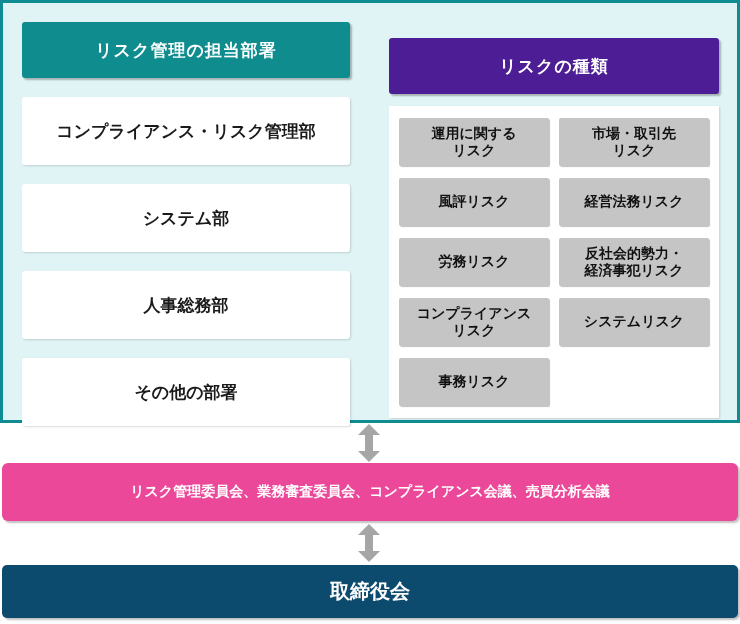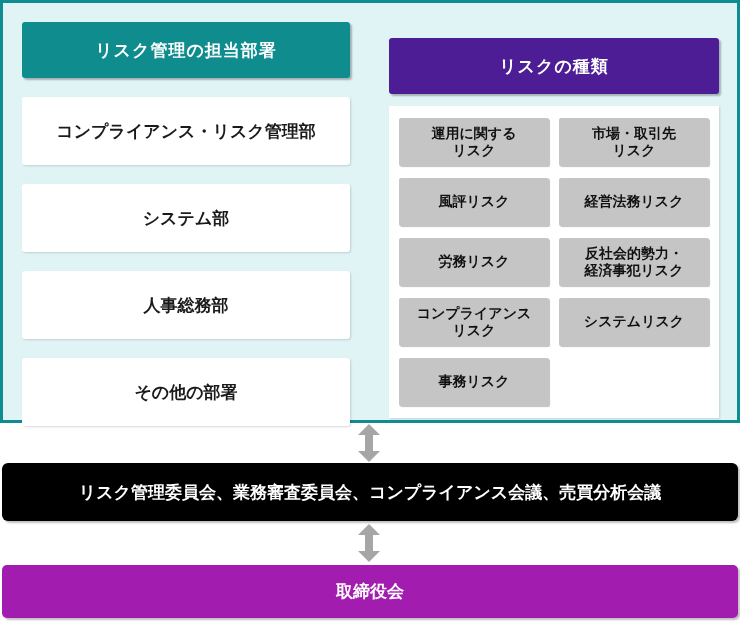--- a/index.html
+++ b/index.html
@@ -84,27 +84,27 @@
 
   
   .wide-bar {
     position: absolute; left: 2px; width: 736px;
     display: flex; align-items: center; justify-content: center;
     color: #ffffff; font-weight: bold;
     box-shadow: 2px 2px 2px rgba(0,0,0,0.25);
   }
   .committees-bar {
     top: 463px; height: 58px;
-    background: #000000; border-radius: 6px;
-    font-size: 17px;
+    background: #ec4899; border-radius: 6px;
+    font-size: 14px;
   }
   .board-bar {
     top: 565px; height: 53px;
-    background: #a21caf; border-radius: 5px;
-    font-size: 17px;
+    background: #0c4a6e; border-radius: 5px;
+    font-size: 20px;
   }
 </style>
 </head>
 <body>
 
 <div class="stage">
 
   <div class="outer-panel">
 
     <div class="col-left">

